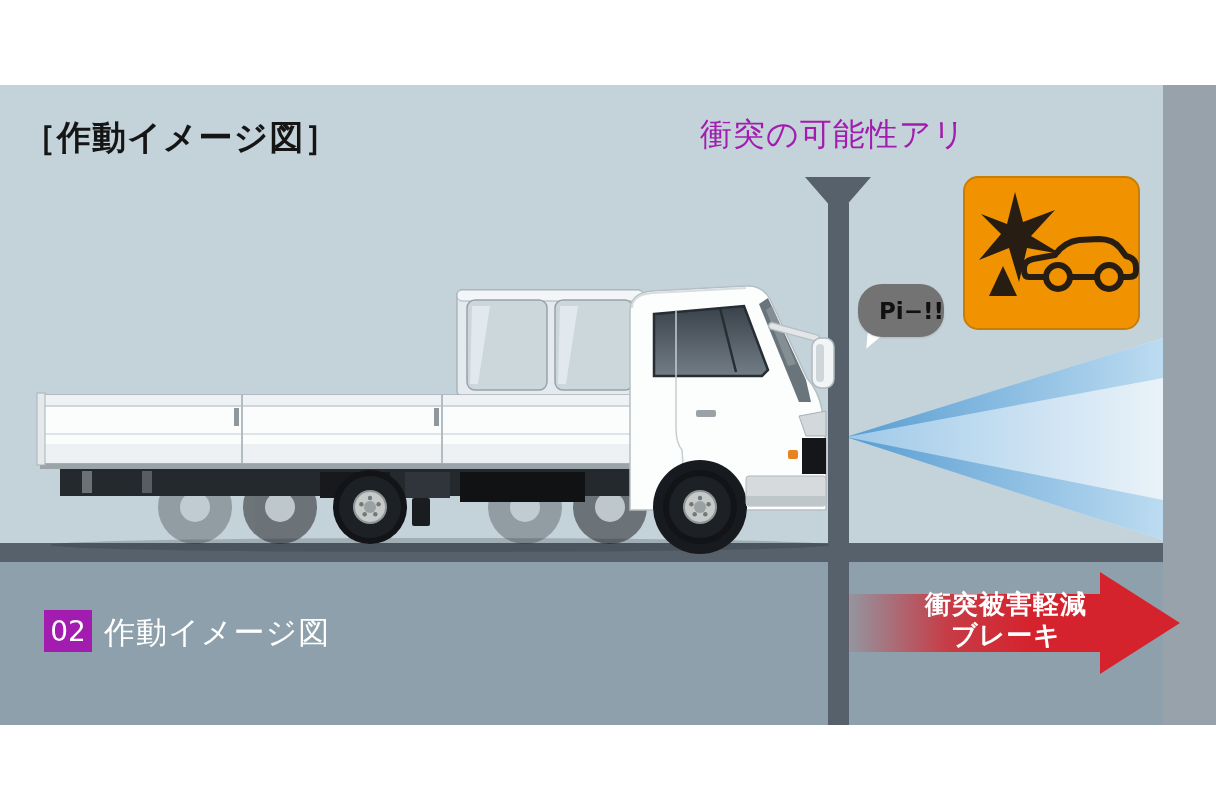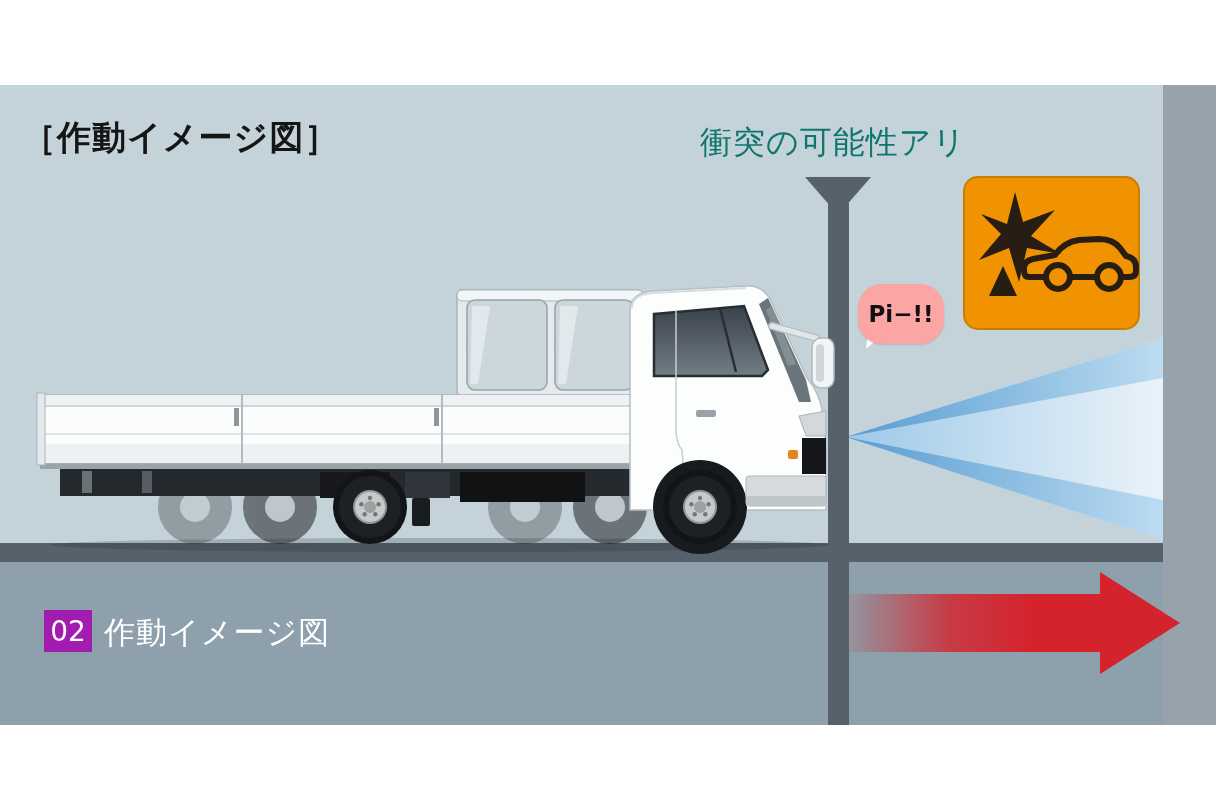--- a/index.html
+++ b/index.html
@@ -18,26 +18,26 @@
   .pole{left:828px;top:118px;width:21px;height:522px;background:#57616c;}
   .pole-marker{
     left:805px;top:92px;width:0;height:0;
     border-left:33px solid transparent;border-right:33px solid transparent;
     border-top:38px solid #57616c;
   }
   .title{
     left:22px;top:30px;font-size:34px;font-weight:600;color:#151515;letter-spacing:1px;
   }
   .warning-text{
-    left:833px;top:36px;transform:translateX(-50%);white-space:nowrap;
-    font-size:32px;font-weight:500;color:#0f766e;letter-spacing:1px;
+    left:833px;top:28px;transform:translateX(-50%);white-space:nowrap;
+    font-size:32px;font-weight:500;color:#a21caf;letter-spacing:1px;
   }
   .bubble{
-    left:858px;top:199px;width:86px;height:60px;background:#fca5a5;border-radius:24px;
-    display:flex;align-items:center;justify-content:center;
+    left:858px;top:199px;width:86px;height:53px;background:#737373;border-radius:24px;
+    display:flex;align-items:center;justify-content:flex-end;
     font-size:23px;font-weight:bold;color:#111;box-shadow:0 1px 2px rgba(0,0,0,.12);
   }
   .bubble-tail{
     left:864px;top:240px;width:0;height:0;
     border-left:6px solid transparent;border-right:16px solid transparent;
     border-top:26px solid #ffffff;transform:rotate(18deg);
   }
   .step-badge{
     left:44px;top:525px;width:48px;height:42px;background:#a21caf;color:#fff;
     display:flex;align-items:center;justify-content:center;font-size:28px;font-weight:500;
@@ -223,14 +223,18 @@
     <defs>
       <linearGradient id="redGrad" x1="0" y1="0" x2="1" y2="0">
         <stop offset="0" stop-color="#d5232d" stop-opacity="0.08"></stop>
         <stop offset="0.3" stop-color="#d5232d" stop-opacity="0.8"></stop>
         <stop offset="0.55" stop-color="#d5232d" stop-opacity="1"></stop>
         <stop offset="1" stop-color="#d5232d"></stop>
       </linearGradient>
     </defs>
     <polygon points="8,29 260,29 260,7 340,58 260,109 260,87 8,87" fill="url(#redGrad)"></polygon>
   </svg>
+  <div class="abs arrow-text">
+    <div>衝突被害軽減</div>
+    <div>ブレーキ</div>
+  </div>
 
 </div>
 
 </body></html>

